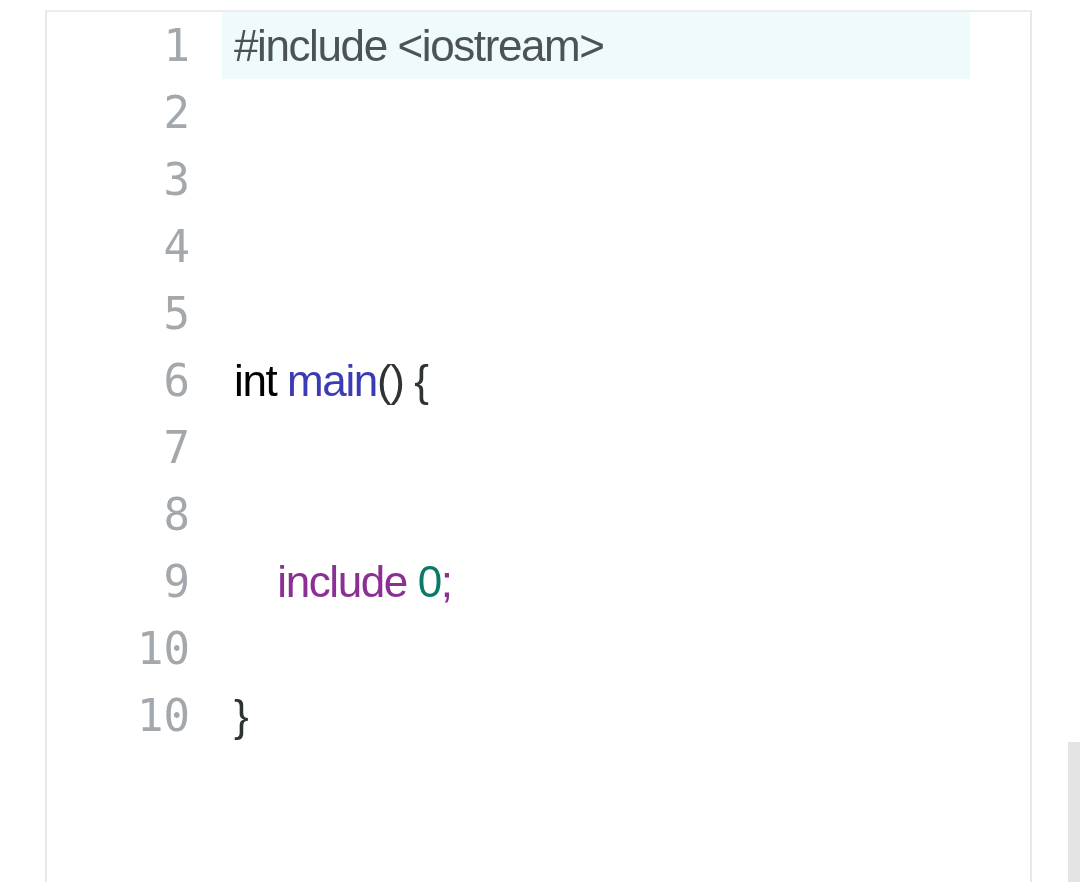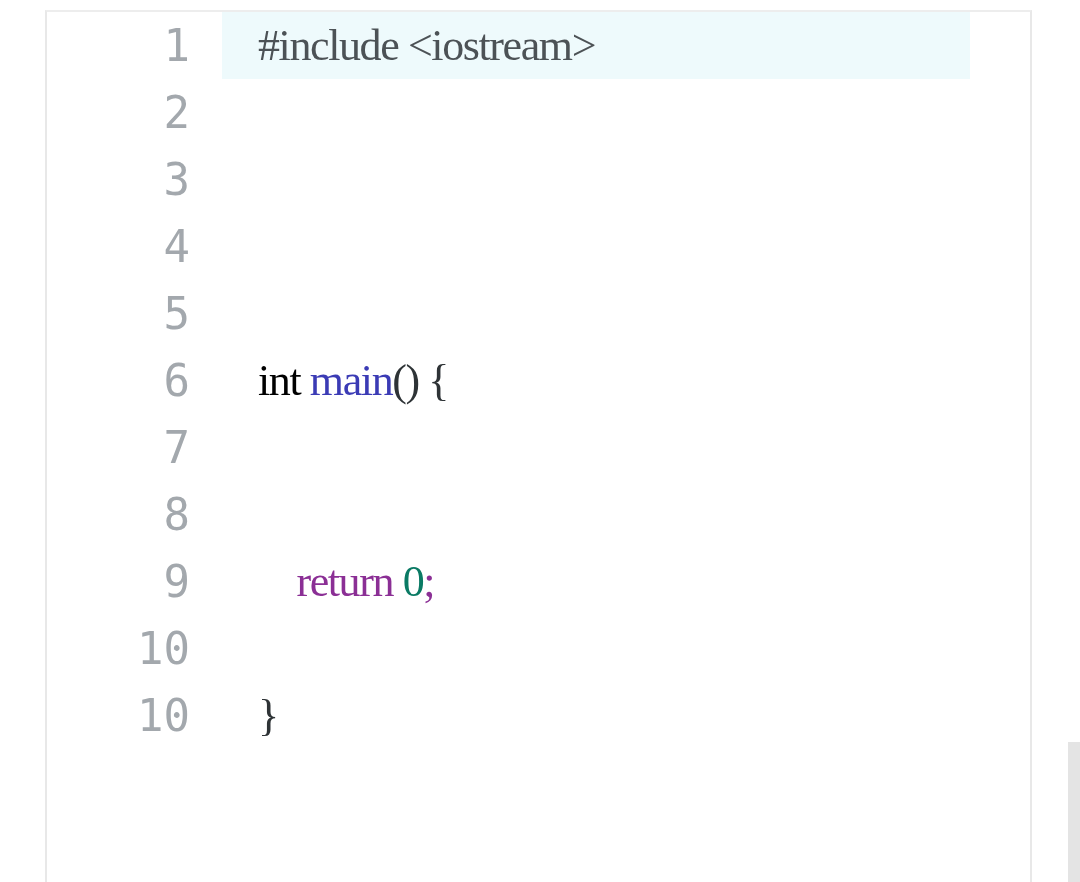--- a/index.html
+++ b/index.html
@@ -76,25 +76,24 @@
     letter-spacing: 0px;
     z-index: 1;
     user-select: none;
   }
 
   .line-code {
     position: absolute;
     left: 187px;        
     top: 0;
     font-size: 44px;
-    font-family: Liberation Serif, serif;
+    font-family: Liberation Sans, sans-serif;
     letter-spacing: -1.4px;
     z-index: 1;
     white-space: pre;
-    margin-left: 24px;
   }
 
   
   .tok-plain    { color: #4c5256; }
   .tok-keyword  { color: #8b2f95; }
   .tok-type     { color: #000000; }
   .tok-name     { color: #3b3bb5; }
   .tok-ns       { color: #3a3ab0; }
   .tok-number   { color: #0a7a64; }
   .tok-punct    { color: #2e3336; }
@@ -126,21 +125,21 @@
   <div class="code-panel">
     <div class="code-body" id="code-body">
         <div class="code-line is-highlighted"><div class="line-bg"></div><div class="line-number">1</div><div class="line-code"><span class="tok-plain">#include &lt;iostream&gt;</span></div></div>
         <div class="code-line"><div class="line-number">2</div></div>
         <div class="code-line"><div class="line-number">3</div><div class="line-code"></div></div>
         <div class="code-line"><div class="line-number">4</div></div>
         <div class="code-line"><div class="line-number">5</div><div class="line-code"></div></div>
         <div class="code-line"><div class="line-number">6</div><div class="line-code"><span class="tok-type">int </span><span class="tok-name">main</span><span class="tok-punct">() {</span></div></div>
         <div class="code-line"><div class="line-number">7</div><div class="line-code"></div></div>
         <div class="code-line"><div class="line-number">8</div><div class="line-code"></div></div>
-        <div class="code-line"><div class="line-number">9</div><div class="line-code"><span class="tok-keyword">    return </span><span class="tok-number">0</span><span class="tok-keyword">;</span></div></div>
+        <div class="code-line"><div class="line-number">9</div><div class="line-code"><span class="tok-keyword">    include </span><span class="tok-number">0</span><span class="tok-keyword">;</span></div></div>
         <div class="code-line"><div class="line-number">10</div><div class="line-code"></div></div>
         <div class="code-line"><div class="line-number">10</div><div class="line-code"><span class="tok-punct">}</span></div></div>
       </div>
   </div>
 
   <div class="scrollbar-track"></div>
   <div class="scrollbar-thumb"></div>
 
 </div>
 

